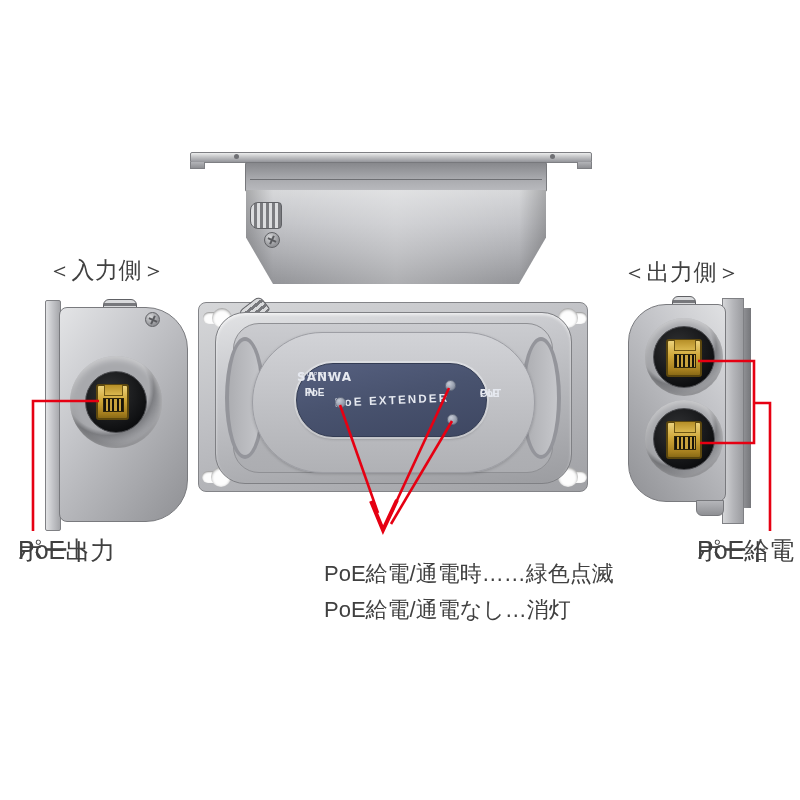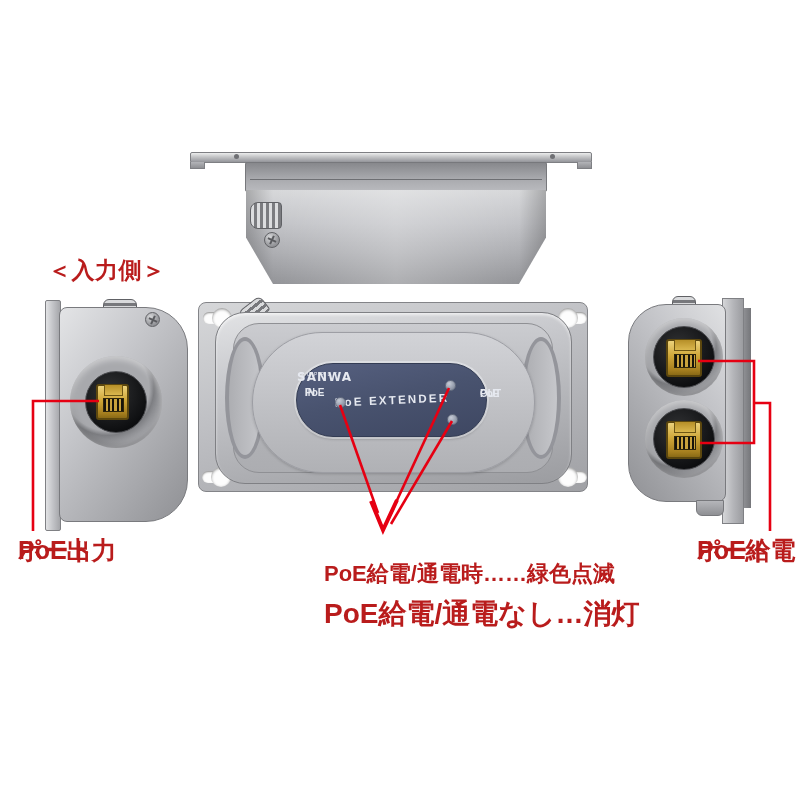--- a/index.html
+++ b/index.html
@@ -3,28 +3,28 @@
 <meta charset="utf-8">
 <style>
   html,body { margin:0; padding:0; background:#fff; }
   #canvas {
     position:relative; width:800px; height:800px; background:#ffffff;
     overflow:hidden; font-family:"Liberation Sans",sans-serif;
   }
   #canvas * { position:absolute; box-sizing:border-box; }
 
   
-  .jp { font-weight:bold; color:#b91c1c; white-space:nowrap; }
+  .jp { font-weight:normal; color:#404040; white-space:nowrap; }
   .t-input-title  { left:48px;  top:255px; font-size:23px; letter-spacing:.5px; }
   .t-output-title { left:623px; top:257px; font-size:23px; letter-spacing:.5px; }
   .t-inport   { left:18px;  top:536px; font-size:25px; line-height:29px; }
   .t-outport  { left:697px; top:536px; font-size:25px; line-height:29px; }
   .t-led-title{ left:325px; top:536px; font-size:25px; }
   .t-led-d1   { left:324px; top:559px; font-size:22px; }
-  .t-led-d2   { left:324px; top:595px; font-size:28px; }
+  .t-led-d2   { left:324px; top:595px; font-size:22px; }
   .t-inport span, .t-outport span { position:static; display:block; }
 
   
   .phillips { border-radius:50%;
     background:radial-gradient(circle at 35% 30%,#d6d7d9,#9a9b9f 60%,#7b7c80);
     border:1px solid #616266; }
   .phillips::before,.phillips::after { content:""; position:absolute; left:50%; top:50%;
     width:9px; height:2px; background:#5a5b5f; }
   .phillips::before { transform:translate(-50%,-50%) rotate(25deg); }
   .phillips::after  { transform:translate(-50%,-50%) rotate(115deg); }
@@ -234,20 +234,21 @@
     <polyline points="99,401 33,401 33,531"></polyline>
     <line x1="340" y1="405" x2="378" y2="513"></line>
     <line x1="449" y1="388" x2="386" y2="524"></line>
     <line x1="452" y1="421" x2="391" y2="524"></line>
     <polyline class="thick" points="371,501 383,530 397,500"></polyline>
     <polyline points="698,361 754,361 754,443 700,443"></polyline>
     <polyline points="754,403 770,403 770,531"></polyline>
   </svg>
 
   <div class="jp t-input-title">＜入力側＞</div>
+  <div class="jp t-output-title">＜出力側＞</div>
 
   <div class="jp t-inport">
     <span>PoE出力</span>
     <span>ポート</span>
   </div>
 
   <div class="jp t-led-d1">PoE給電/通電時……緑色点滅</div>
   <div class="jp t-led-d2">PoE給電/通電なし…消灯</div>
 
   <div class="jp t-outport">

